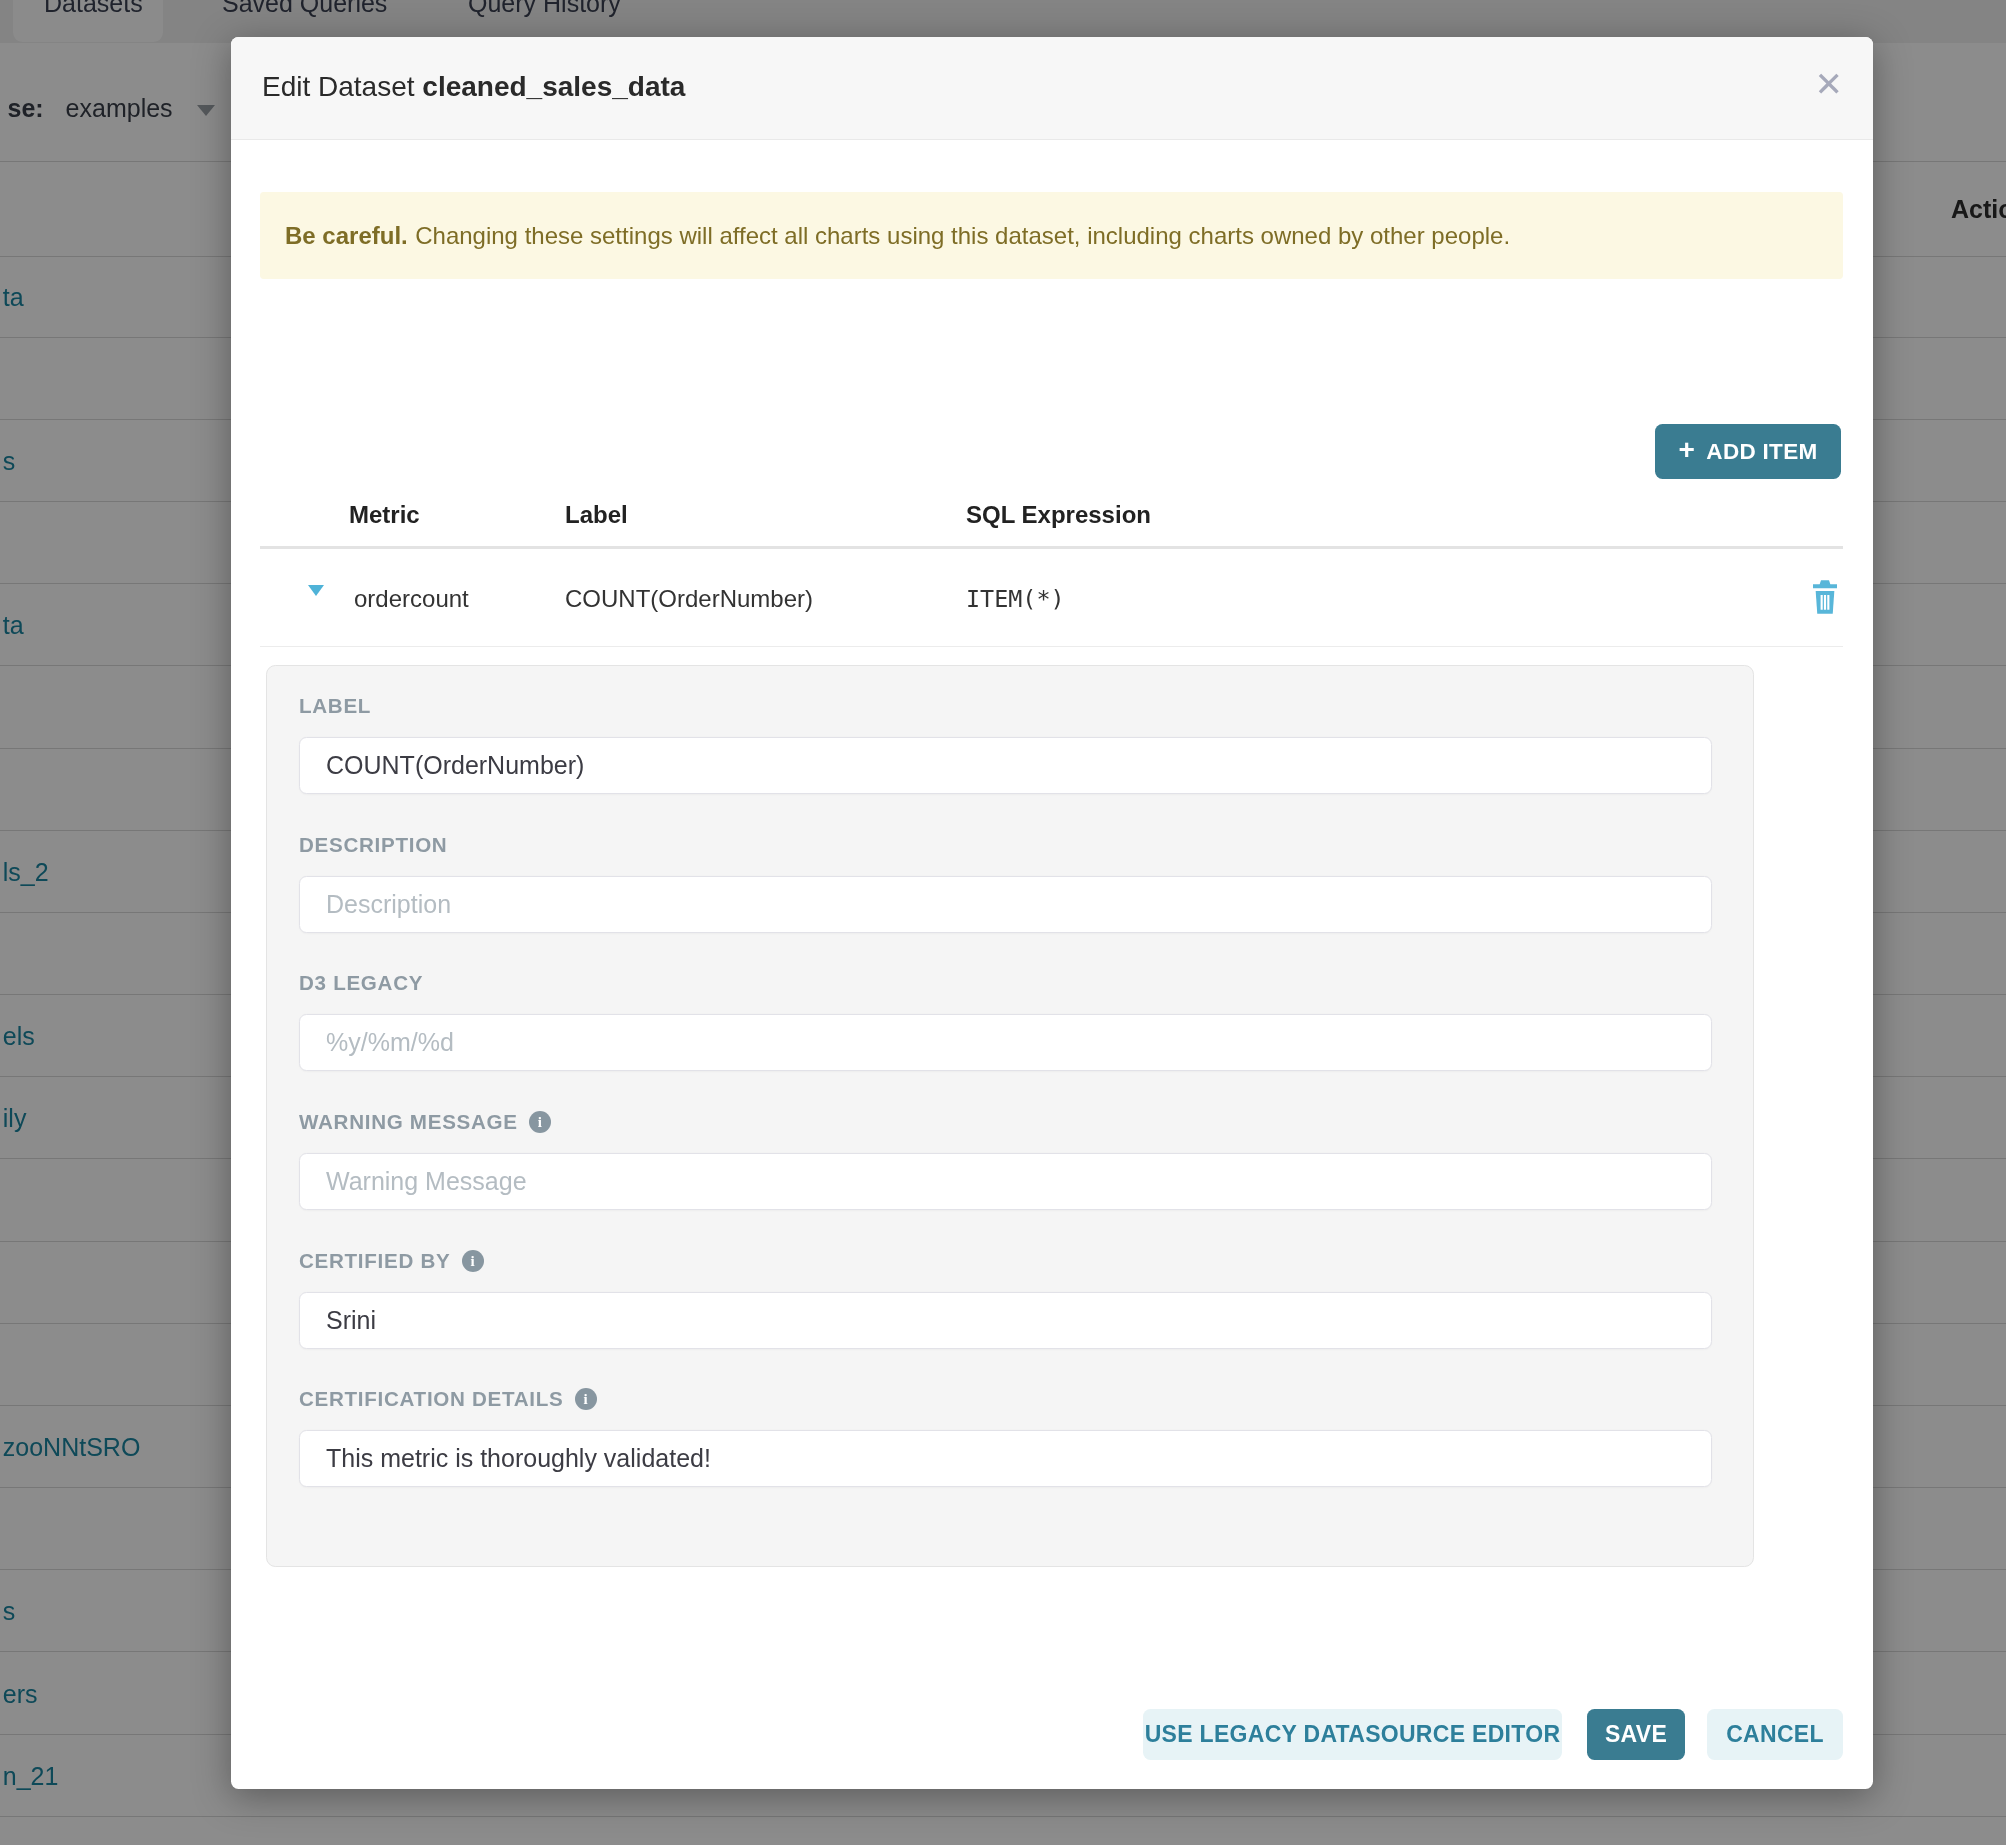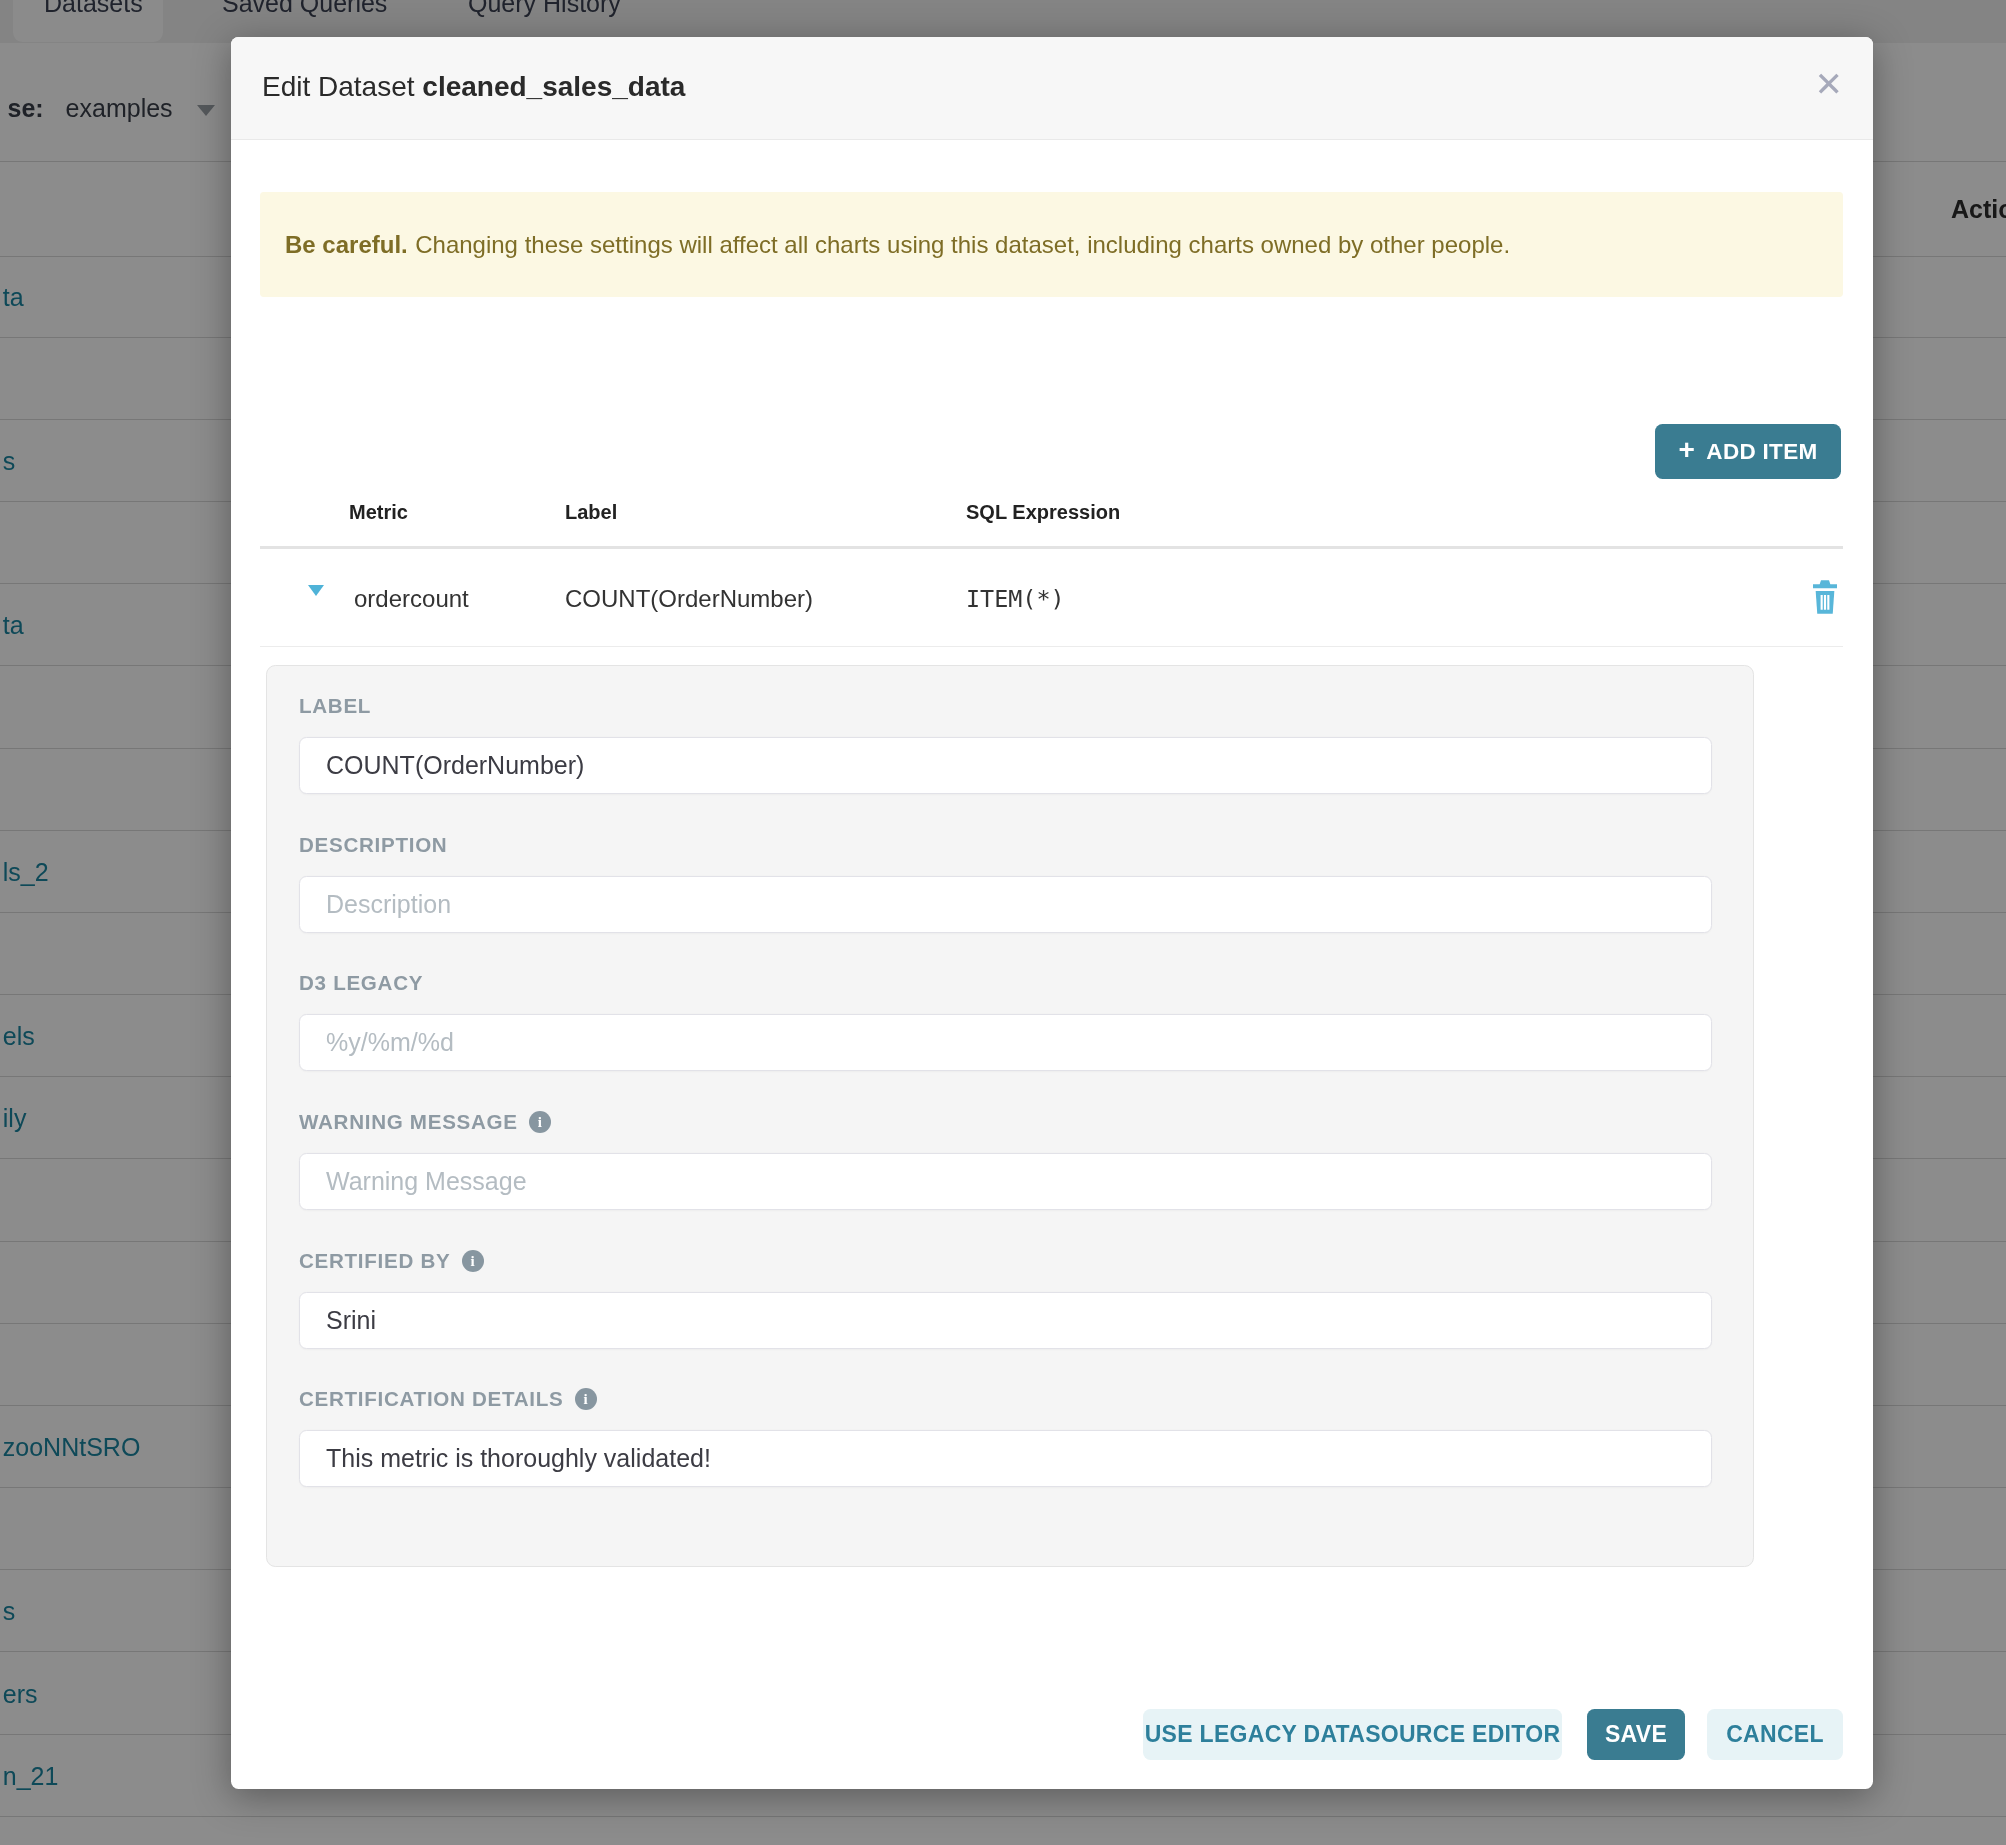--- a/index.html
+++ b/index.html
@@ -26,32 +26,32 @@
   
   .overlay { position:absolute; inset:0; background:rgba(0,0,0,0.45); z-index:5; }
 
   
   .modal { position:absolute; left:231px; top:37px; width:1642px; height:1752px; background:#fff; border-radius:7.5px; box-shadow:0 7.5px 37px rgba(0,0,0,0.35); z-index:10; }
   .modal-header { position:absolute; left:0; top:0; width:100%; height:103px; background:#f7f7f7; border-bottom:0.9px solid #e9e9e9; border-radius:7.5px 7.5px 0 0; }
   .modal-title { position:absolute; left:31px; top:34px; font-size:28px; color:#2a2a2a; }
   .modal-title b { font-weight:700; }
   .close-x { position:absolute; right:30px; top:30px; font-size:34px; color:#a6a9ba; cursor:pointer; line-height:1; }
 
-  .banner { position:absolute; left:29px; top:155px; width:1583px; height:105px; background:#fcf8e3; border-radius:3.7px; display:flex; align-items:center; padding-left:25px; font-size:24px; color:#7e6d26; }
+  .banner { position:absolute; left:29px; top:155px; width:1583px; height:87px; background:#fcf8e3; border-radius:3.7px; display:flex; align-items:center; padding-left:25px; font-size:24px; color:#7e6d26; }
   .banner b { font-weight:700; margin-right:7.5px; }
 
   .tabs { position:absolute; left:29px; top:277px; width:1583px; height:62px; border-bottom:1.9px solid #e9e9e9; display:flex; gap:54px; }
   .tab { position:relative; display:flex; align-items:center; gap:9.4px; font-size:22.5px; color:#2c2c2c; letter-spacing:0.5px; padding-bottom:5.6px; cursor:pointer; }
   .tab.active:after { content:""; position:absolute; left:0; right:0; bottom:-1.9px; height:4.7px; background:#45517d; }
   .badge { min-width:37px; height:37px; border-radius:19.7px; background:#45a9cc; color:#fff; font-size:21.5px; display:flex; align-items:center; justify-content:center; padding:0 7.5px; }
 
   .add-item { position:absolute; left:1424px; top:387px; width:186px; height:55px; background:#3a7c91; border:none; border-radius:7.5px; color:#fff; font-size:22.5px; font-weight:600; letter-spacing:0.3px; display:flex; align-items:center; justify-content:center; gap:11.2px; cursor:pointer; font-family:"Liberation Sans", sans-serif; }
   .add-item .plus { font-size:28px; font-weight:700; margin-top:-2.8px; }
 
-  .mtable-headers { position:absolute; left:0; top:464px; width:100%; height:37px; font-size:20px; font-weight:700; color:#222; }
+  .mtable-headers { position:absolute; left:0; top:464px; width:100%; height:37px; font-size:24px; font-weight:700; color:#222; }
   .col-metric { position:absolute; left:118px; }
   .col-label { position:absolute; left:334px; }
   .col-sql { position:absolute; left:735px; }
   .mtable-divider { position:absolute; left:29px; top:509px; width:1583px; height:2.8px; background:#e3e3e3; }
   .metric-row { position:absolute; left:0; top:525px; width:100%; height:84px; font-size:24px; color:#333; }
   .metric-row > span, .metric-row > code { position:absolute; top:22.5px; }
   .caret-down { position:absolute; left:77px; top:30px; width:0; height:0; border-left:8.4px solid transparent; border-right:8.4px solid transparent; border-top:11.2px solid #4fb3d8; cursor:pointer; }
   .m-name { left:123px; }
   .m-label { left:334px; }
   .m-sql { left:735px; font-family:"DejaVu Sans Mono", monospace; font-size:23.4px; }

